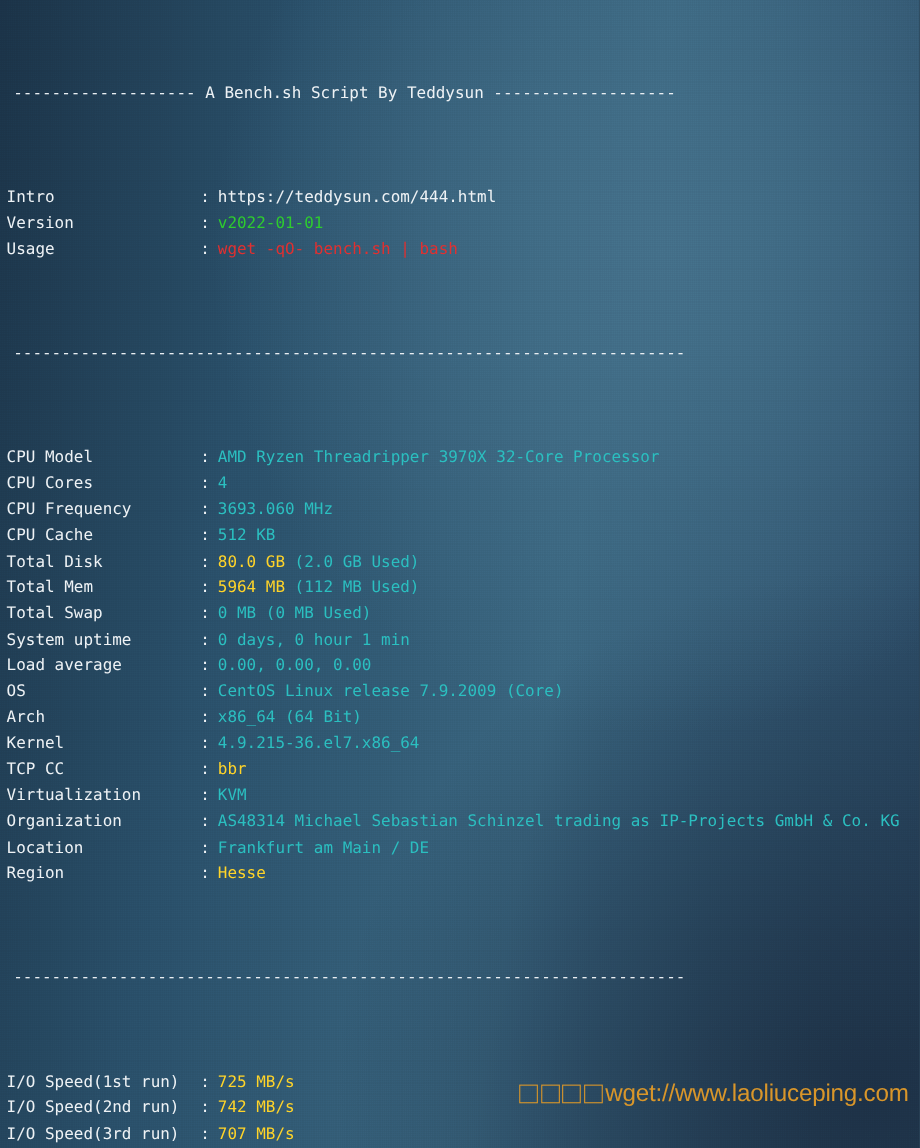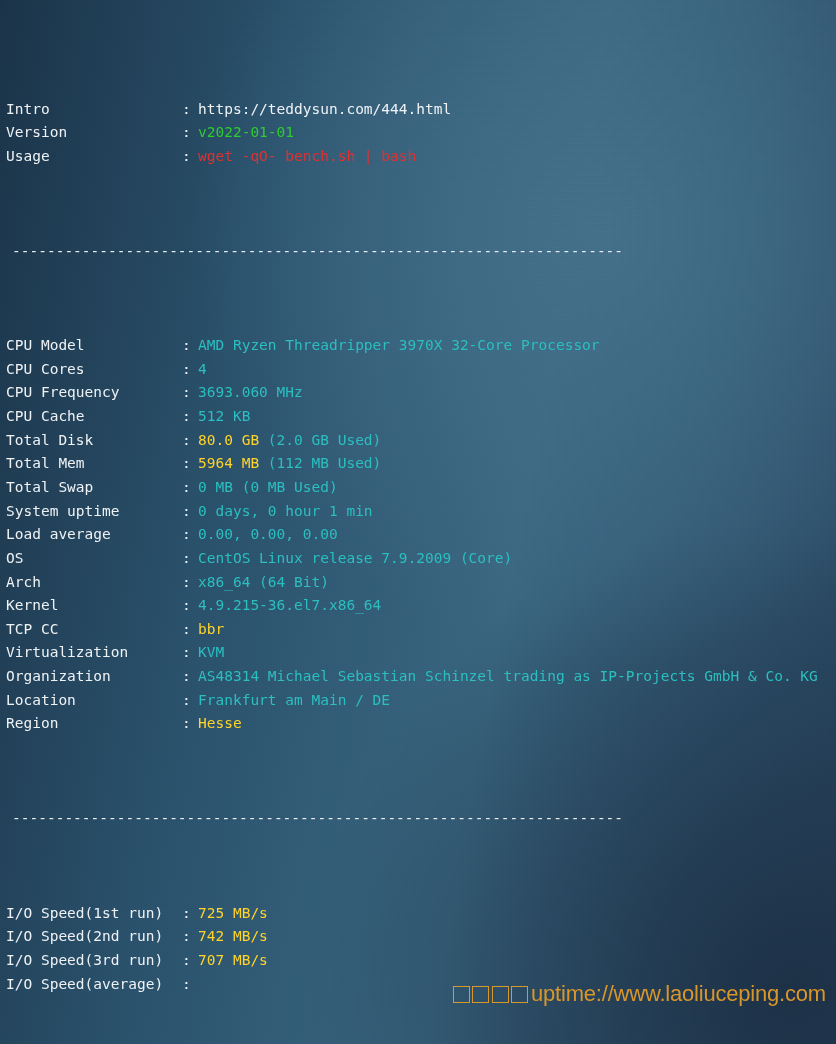--- a/index.html
+++ b/index.html
@@ -73,20 +73,21 @@
     vertical-align: -2px;
   }
 </style>
 </head>
 <body>
 
 <div id="screen">
 
   <div class="term">
 
+    <div class="row sep"><span>-------------------</span><span class="w"> A Bench.sh Script By Teddysun </span><span>-------------------</span></div>
 
     <div id="intro-rows"><div class="row pad"><span class="label w">Intro</span><span class="colon w">:</span><span class="w">https://teddysun.com/444.html</span></div><div class="row pad"><span class="label w">Version</span><span class="colon w">:</span><span class="g">v2022-01-01</span></div><div class="row pad"><span class="label w">Usage</span><span class="colon w">:</span><span class="r">wget -qO- bench.sh | bash</span></div></div>
 
     <div class="row sep">----------------------------------------------------------------------</div>
 
     <div id="system-rows"><div class="row pad"><span class="label w">CPU Model</span><span class="colon w">:</span><span class="c">AMD Ryzen Threadripper 3970X 32-Core Processor</span></div><div class="row pad"><span class="label w">CPU Cores</span><span class="colon w">:</span><span class="c">4</span></div><div class="row pad"><span class="label w">CPU Frequency</span><span class="colon w">:</span><span class="c">3693.060 MHz</span></div><div class="row pad"><span class="label w">CPU Cache</span><span class="colon w">:</span><span class="c">512 KB</span></div><div class="row pad"><span class="label w">Total Disk</span><span class="colon w">:</span><span class="hl">80.0 GB</span><span class="c"> (2.0 GB Used)</span></div><div class="row pad"><span class="label w">Total Mem</span><span class="colon w">:</span><span class="hl">5964 MB</span><span class="c"> (112 MB Used)</span></div><div class="row pad"><span class="label w">Total Swap</span><span class="colon w">:</span><span class="c">0 MB (0 MB Used)</span></div><div class="row pad"><span class="label w">System uptime</span><span class="colon w">:</span><span class="c">0 days, 0 hour 1 min</span></div><div class="row pad"><span class="label w">Load average</span><span class="colon w">:</span><span class="c">0.00, 0.00, 0.00</span></div><div class="row pad"><span class="label w">OS</span><span class="colon w">:</span><span class="c">CentOS Linux release 7.9.2009 (Core)</span></div><div class="row pad"><span class="label w">Arch</span><span class="colon w">:</span><span class="c">x86_64 (64 Bit)</span></div><div class="row pad"><span class="label w">Kernel</span><span class="colon w">:</span><span class="c">4.9.215-36.el7.x86_64</span></div><div class="row pad"><span class="label w">TCP CC</span><span class="colon w">:</span><span class="hl">bbr</span></div><div class="row pad"><span class="label w">Virtualization</span><span class="colon w">:</span><span class="c">KVM</span></div><div class="row pad"><span class="label w">Organization</span><span class="colon w">:</span><span class="c">AS48314 Michael Sebastian Schinzel trading as IP-Projects GmbH &amp; Co. KG</span></div><div class="row pad"><span class="label w">Location</span><span class="colon w">:</span><span class="c">Frankfurt am Main / DE</span></div><div class="row pad"><span class="label w">Region</span><span class="colon w">:</span><span class="hl">Hesse</span></div></div>
 
     <div class="row sep">----------------------------------------------------------------------</div>
 
     <div id="io-rows"><div class="row pad"><span class="label w">I/O Speed(1st run)</span><span class="colon w">:</span><span class="hl">725 MB/s</span></div><div class="row pad"><span class="label w">I/O Speed(2nd run)</span><span class="colon w">:</span><span class="hl">742 MB/s</span></div><div class="row pad"><span class="label w">I/O Speed(3rd run)</span><span class="colon w">:</span><span class="hl">707 MB/s</span></div><div class="row pad"><span class="label w">I/O Speed(average)</span><span class="colon w">:</span></div></div>
@@ -96,16 +97,16 @@
     
     
 
     
 
     
 
   </div>
 
   <div class="watermark">
-    <span id="wm-tofu"><span class="tofu"></span><span class="tofu"></span><span class="tofu"></span><span class="tofu"></span></span><span>uptime://www.laoliuceping.com</span>
+    <span id="wm-tofu"><span class="tofu"></span><span class="tofu"></span><span class="tofu"></span><span class="tofu"></span></span><span>wget://www.laoliuceping.com</span>
   </div>
 
 </div>
 
 </body></html>

